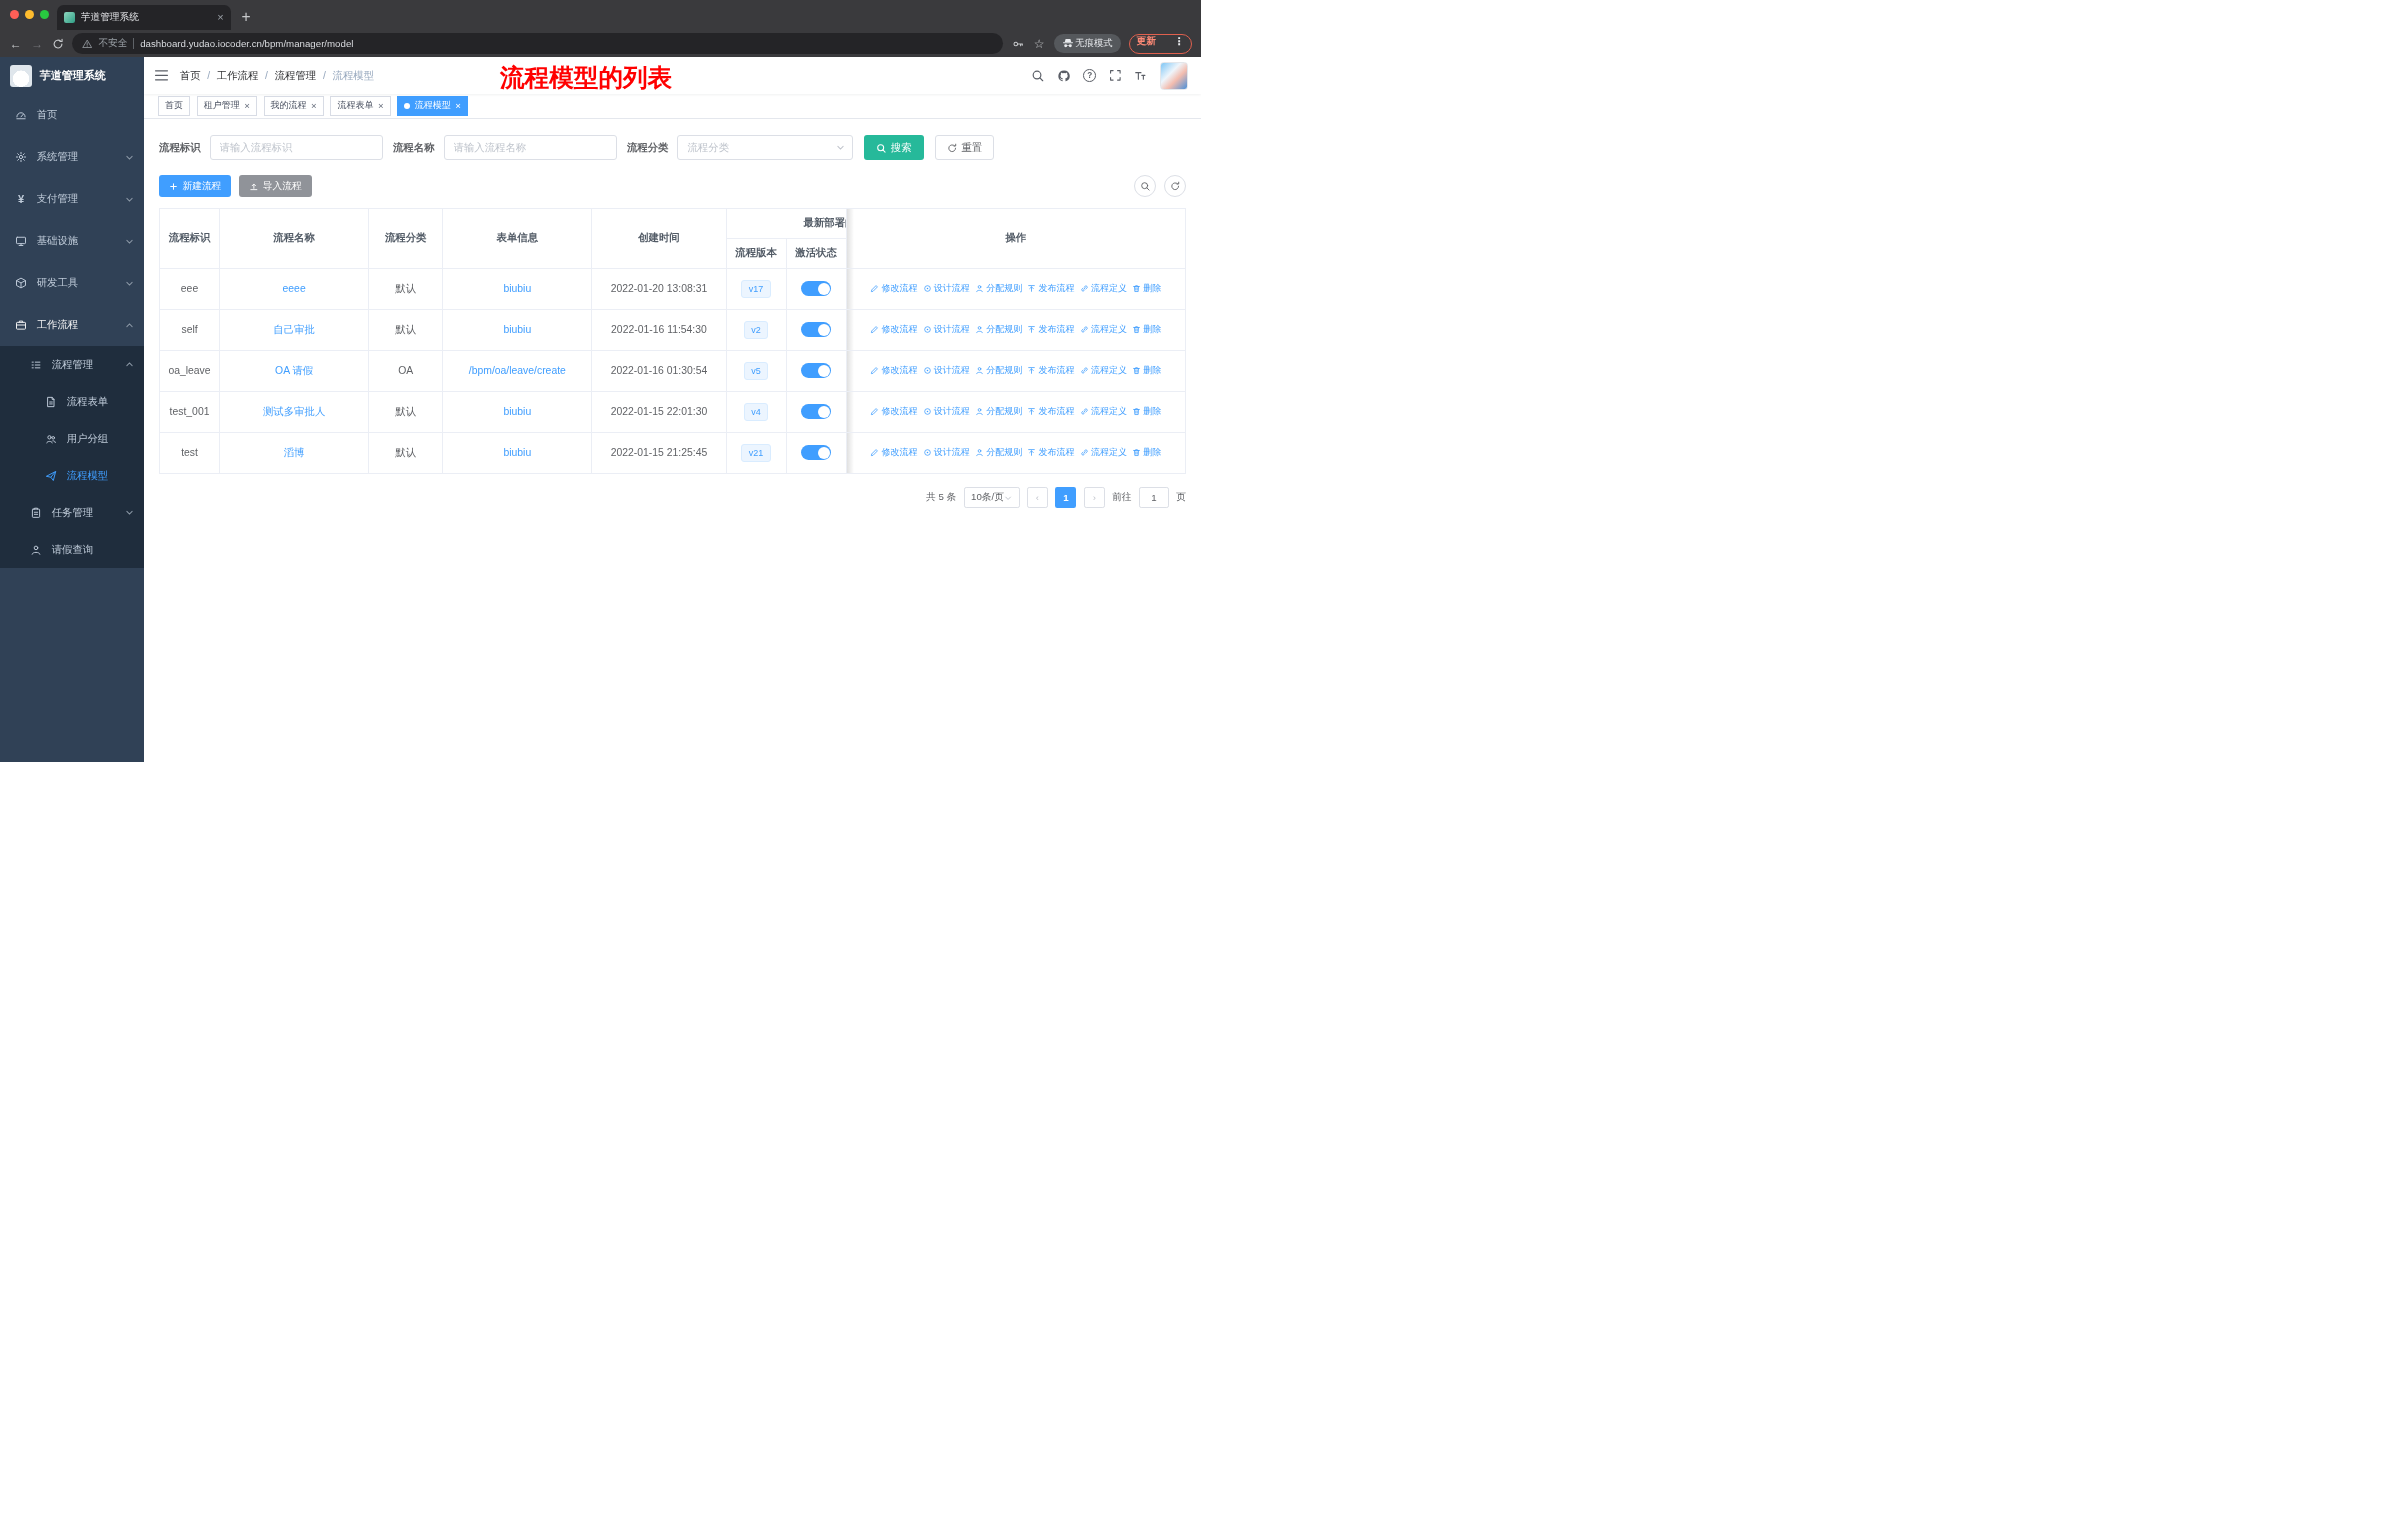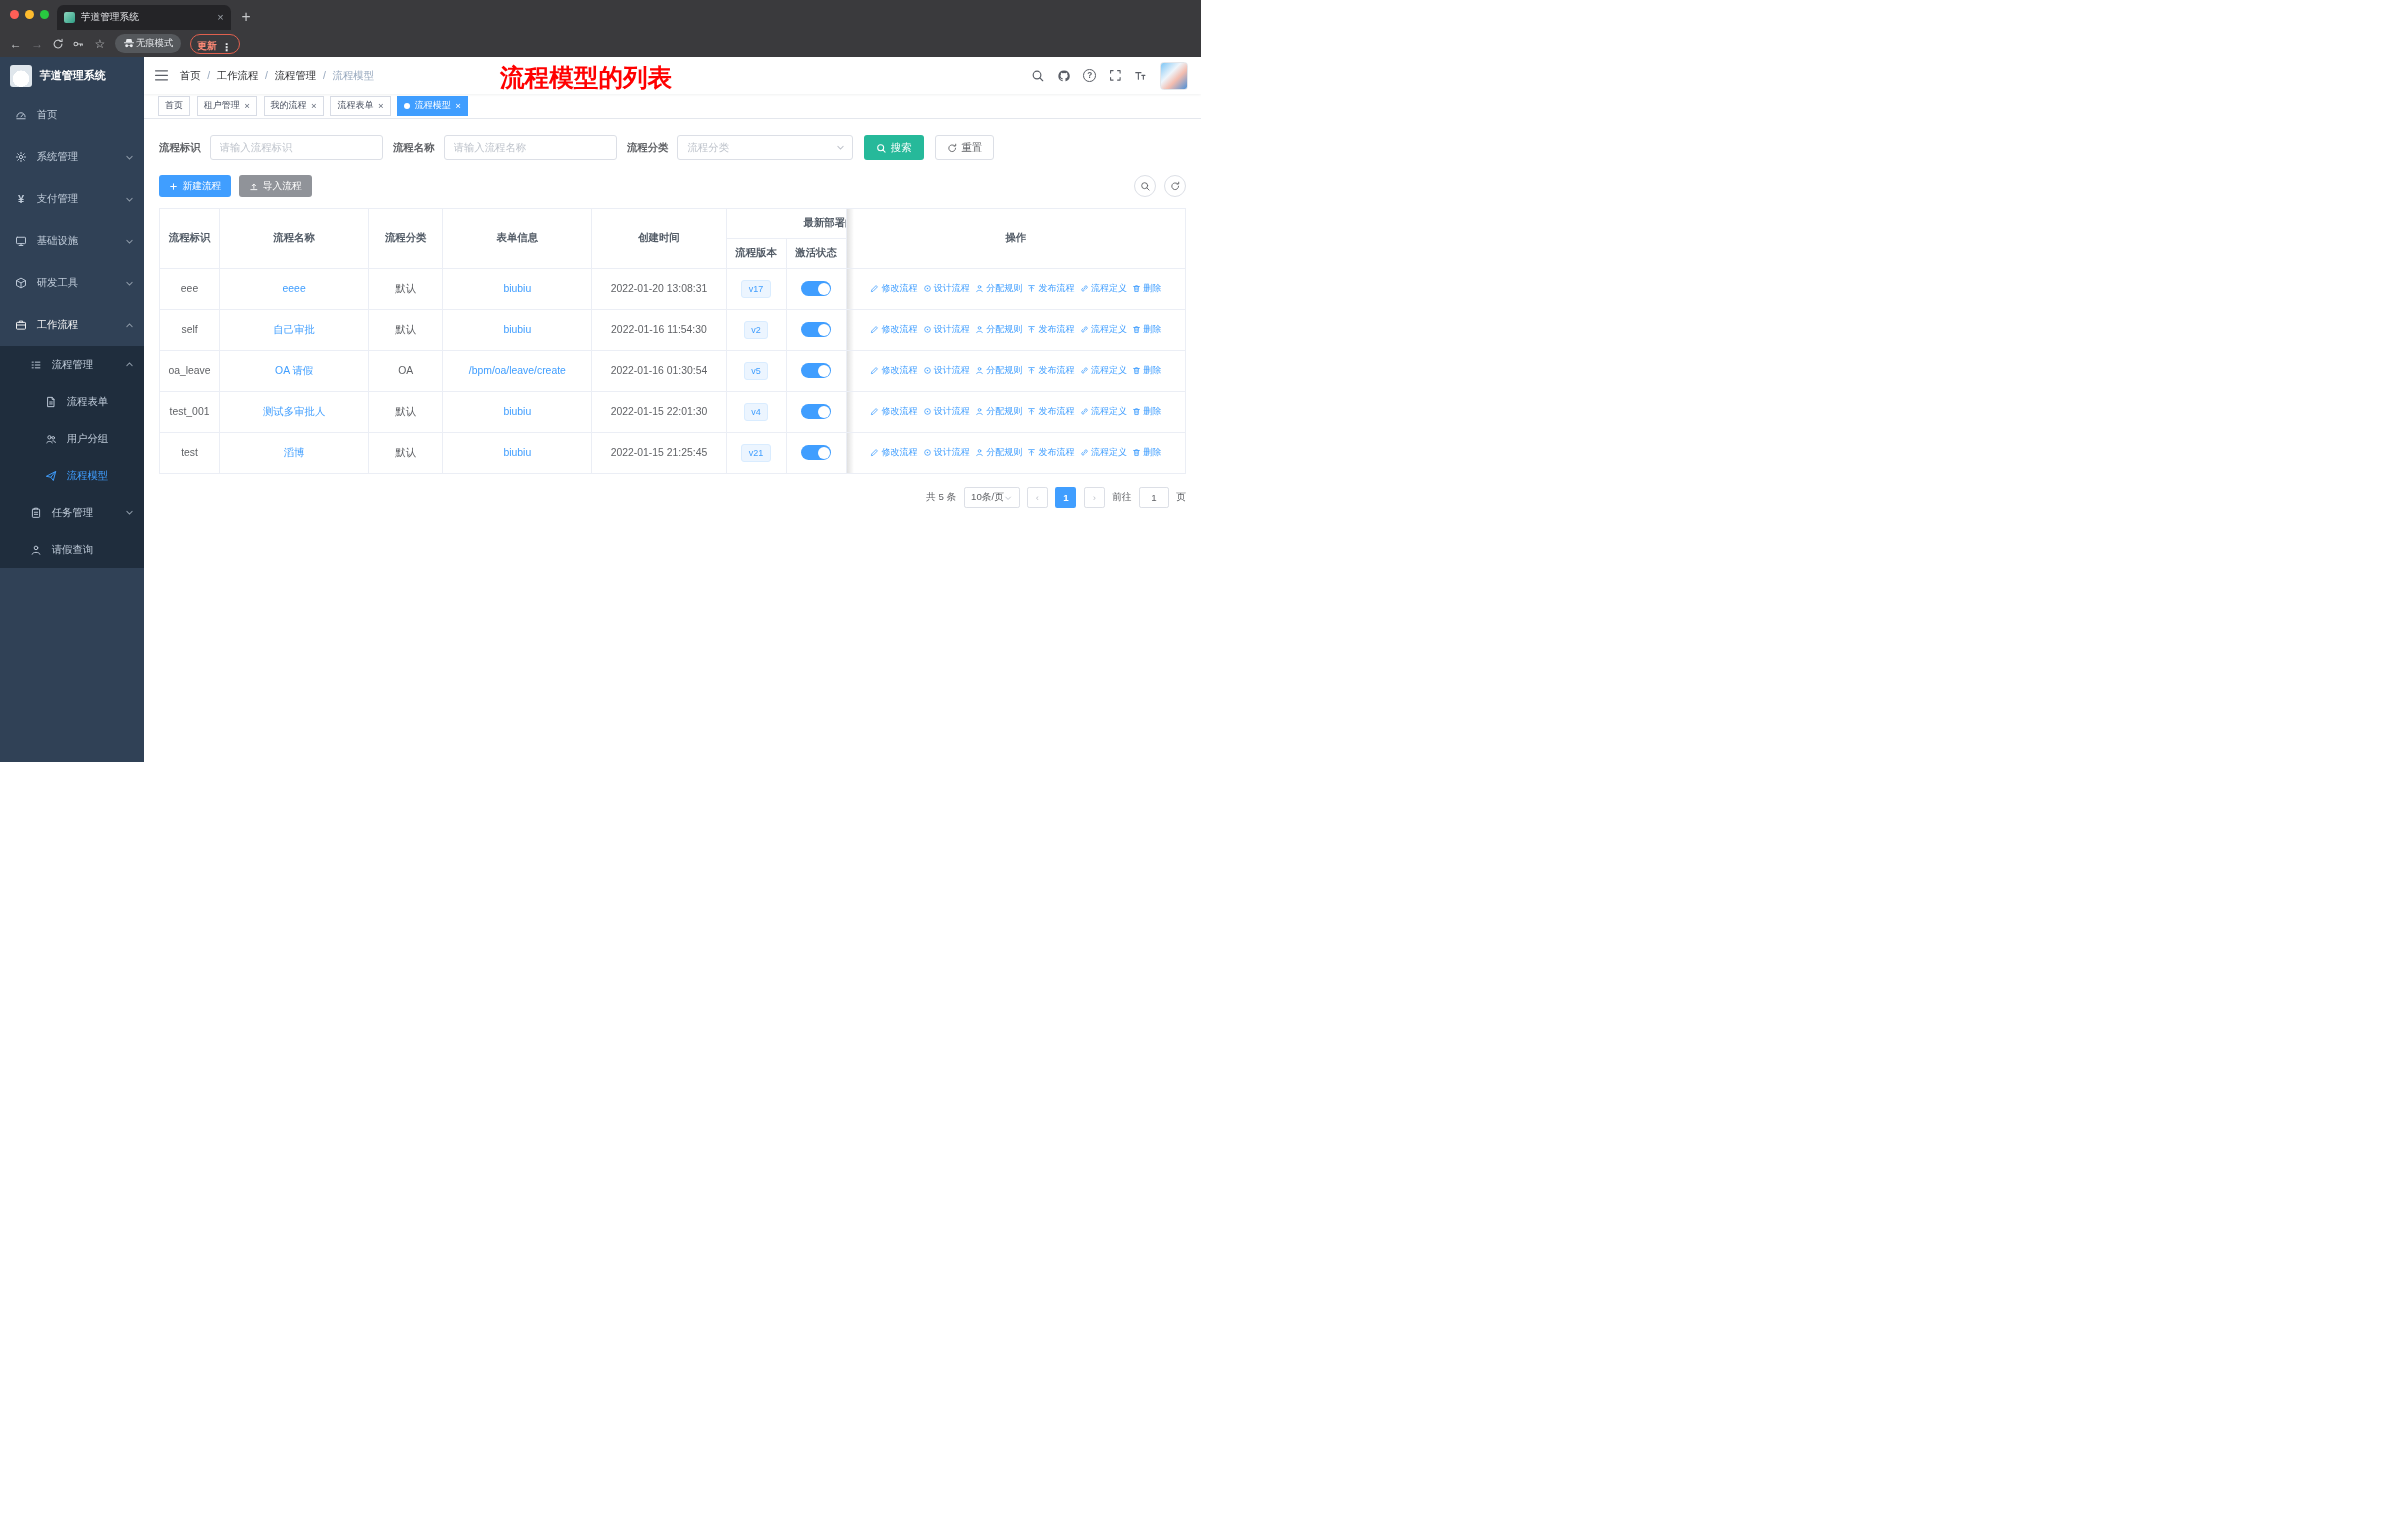--- a/index.html
+++ b/index.html
@@ -18,21 +18,21 @@
   .tab-close{color:#9aa0a6;font-size:11px;line-height:1;cursor:pointer}
   .favicon{width:10.4px;height:10.4px;border-radius:2.2px;background:linear-gradient(135deg,#8fd8c0,#2f9e85);flex:none}
   .newtab{color:#c7c9cc;font-size:15.6px;margin:0 0 5.2px 10.4px;line-height:1;cursor:pointer}
   .urlrow{height:27px;background:#3a3a3d;display:flex;align-items:center;padding:0 9px;gap:8.2px;flex:none}
   .navic{color:#c7c9cc;font-size:12px;width:13.4px;text-align:center;line-height:1}
   .navic.dis{color:#737478}
   .urlfield{flex:1;height:21px;background:#242427;border-radius:10.4px;display:flex;align-items:center;padding:0 9.7px;gap:6px;color:#9aa0a6;font-size:9.7px;min-width:0}
   .url-sep{width:0.7px;height:10.4px;background:#5f6368}
   .url-text{color:#dadce0;white-space:nowrap;overflow:hidden}
   .incog{height:18.6px;background:#55585c;border-radius:9.7px;color:#e8eaed;font-size:9.3px;display:flex;align-items:center;gap:1px;padding:0 8.2px;flex:none}
-  .updatepill{height:20px;border:1.5px solid #e0604e;border-radius:10.4px;color:#ff8a76;font-size:9.7px;font-weight:700;display:flex;align-items:flex-end;padding:0 6.7px;gap:5px;flex:none}
+  .updatepill{height:20px;border:1.5px solid #e0604e;border-radius:10.4px;color:#ff8a76;font-size:9.7px;font-weight:700;display:flex;align-items:flex-start;padding:0 6.7px;gap:18px;flex:none}
   .kebab{color:#e8eaed;font-size:10.4px;font-weight:700}
 
   
   .app{flex:1;display:flex;min-height:0}
   .sidebar{width:144px;background:#304156;color:#bfcbd9;flex:none;overflow:hidden}
   .logo{height:37px;display:flex;align-items:center;padding-left:10.4px;gap:7.4px}
   .logo-img{width:22px;height:22px;border-radius:3px;background:radial-gradient(circle at 50% 62%,#ffffff 46%,#dfe6ec 47%);flex:none}
   .logo-title{color:#fff;font-size:11px;font-weight:700;white-space:nowrap}
   .mi{height:42px;display:flex;align-items:center;gap:9.7px;padding:0 25px 0 15px;font-size:10.4px;position:relative;cursor:pointer;white-space:nowrap}
   .mi .chev{position:absolute;right:10.4px;color:#8a97a5}
@@ -127,20 +127,31 @@
 
   <div class="urlrow">
     <span class="navic">←</span>
     <span class="navic dis">→</span>
     <span>
       <svg class="si" width="12" height="12" viewBox="0 0 16 16" fill="none" stroke="#c7c9cc" stroke-width="1.5" stroke-linecap="round" stroke-linejoin="round">
           <path d="M13.2 8a5.2 5.2 0 1 1-1.6-3.7"></path>
           <path d="M13.4 1.8v2.8h-2.8"></path>
         </svg>
     </span>
+    <div class="urlfield">
+      <span>
+        <svg class="si" width="10.4" height="9.7" viewBox="0 0 14 13" fill="none" stroke="#9aa0a6" stroke-width="1.1" stroke-linejoin="round">
+            <path d="M7 1.5L13 11.5H1z"></path>
+            <path d="M7 5v3M7 9.6v.2" stroke-linecap="round"></path>
+          </svg>
+      </span>
+      <span>不安全</span>
+      <span class="url-sep"></span>
+      <span class="url-text">dashboard.yudao.iocoder.cn/bpm/manager/model</span>
+    </div>
     <span>
       <svg class="si" width="12.7" height="12" viewBox="0 0 16 16" fill="none" stroke="#c7c9cc" stroke-width="1.4" stroke-linecap="round">
           <circle cx="4.6" cy="8" r="2.4"></circle>
           <path d="M7 8h6.5M11 8v2.3M13.2 8v1.7"></path>
         </svg>
     </span>
     <span class="navic">☆</span>
     <div class="incog">
       <svg class="si" width="12" height="10.4" viewBox="0 0 16 14" fill="#e8eaed">
           <path d="M4.8 1.5h6.4l1.2 3.8H3.6z"></path>

